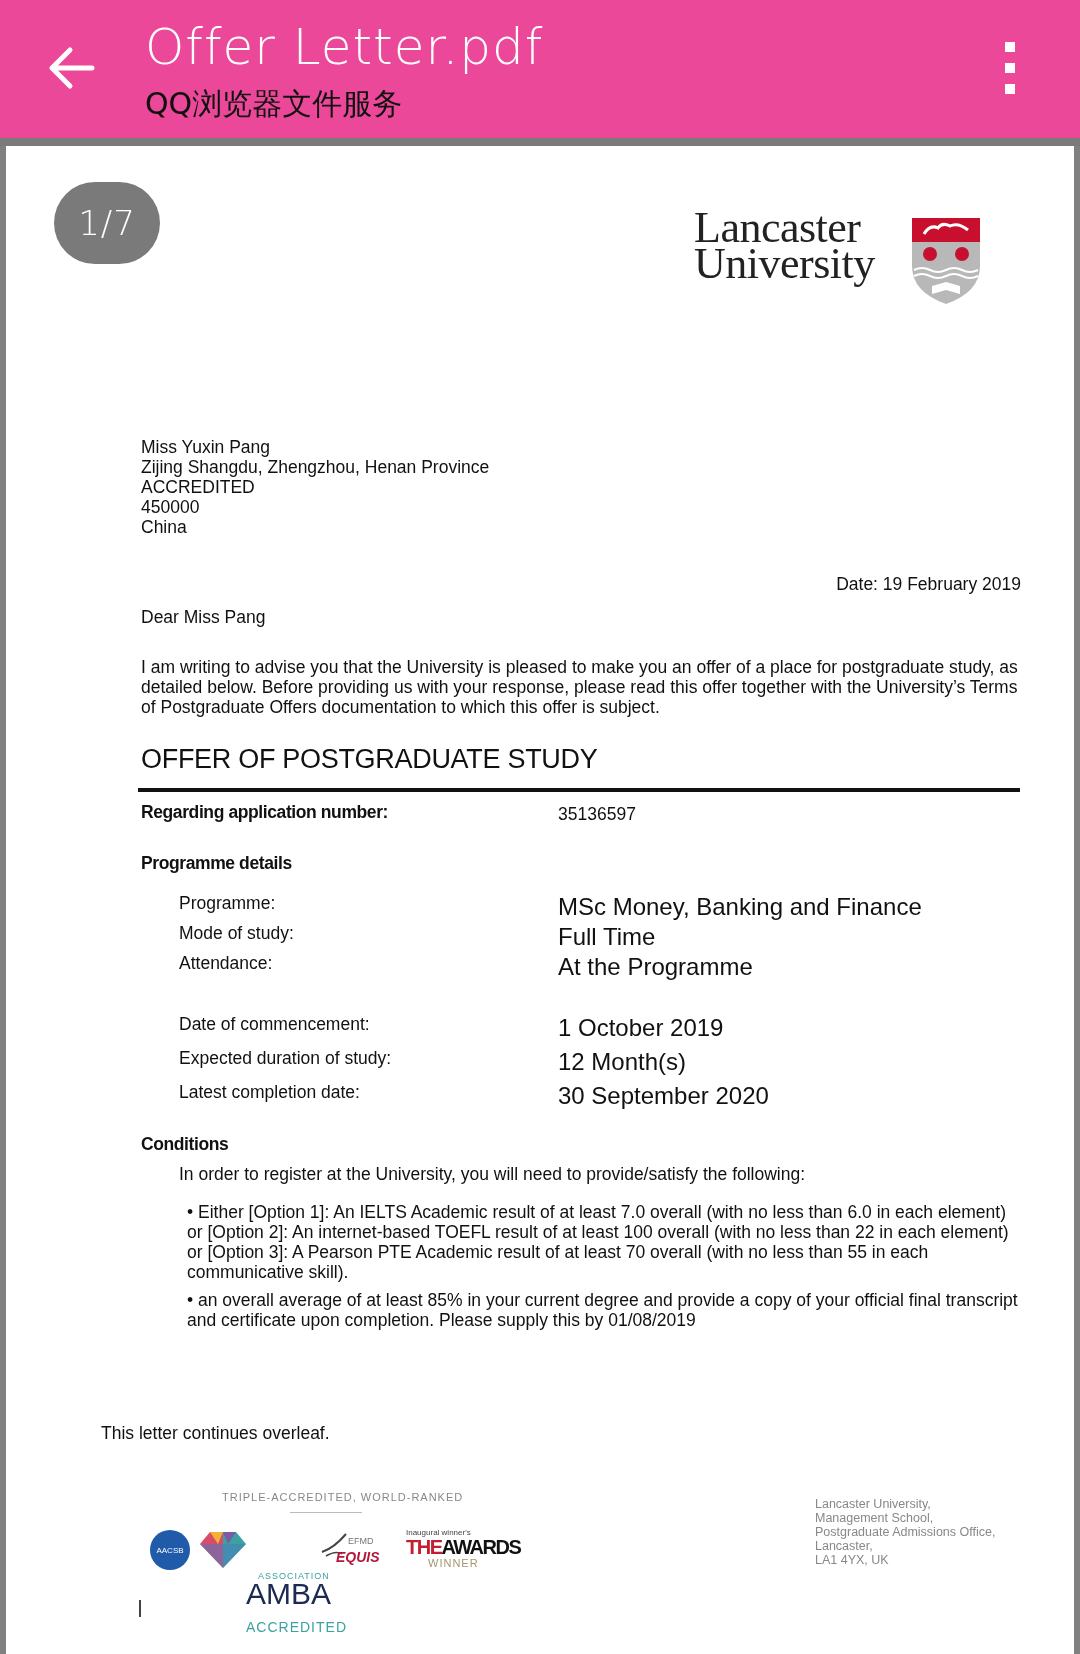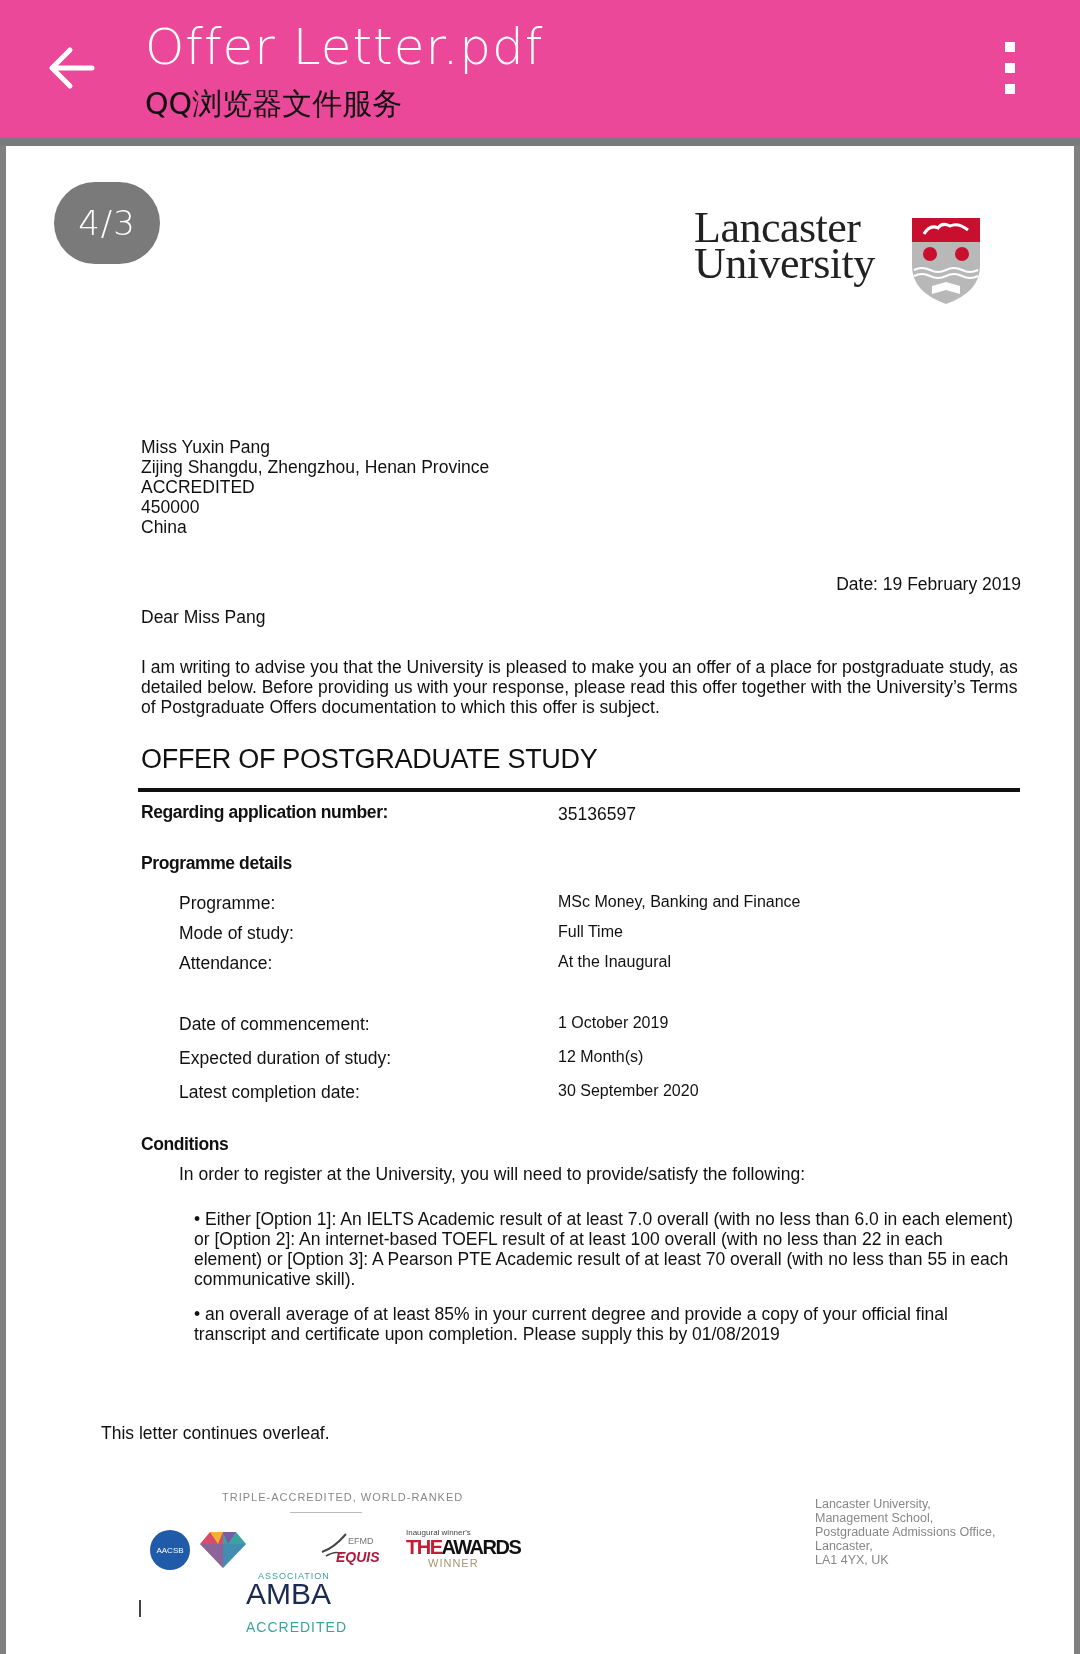--- a/index.html
+++ b/index.html
@@ -63,25 +63,25 @@
   .intro { position: absolute; left: 141px; top: 657px; width: 880px; font-size: 17.5px; line-height: 20px; }
   .heading {
     position: absolute; left: 141px; top: 744px; font-size: 27px; font-weight: normal; letter-spacing: -0.3px;
   }
   .rule { position: absolute; left: 138px; top: 788px; width: 882px; height: 4px; background: #111; }
   .appnum-label { position: absolute; left: 141px; top: 802px; font-size: 17.5px; font-weight: bold; letter-spacing: -0.4px; }
   .appnum-value { position: absolute; left: 558px; top: 804px; font-size: 17.5px; }
   .section-label { position: absolute; left: 141px; font-size: 17.5px; font-weight: bold; letter-spacing: -0.4px; }
 
   .row-label { position: absolute; left: 179px; font-size: 17.5px; }
-  .row-value { position: absolute; left: 558px; font-size: 16px; }
+  .row-value { position: absolute; left: 558px; font-size: 24px; }
 
   .cond-intro { position: absolute; left: 179px; top: 1164px; font-size: 17.5px; }
   .cond-list { position: absolute; left: 179px; top: 1194px; width: 850px; font-size: 17.5px; line-height: 20px; }
-  .cond-list p { margin: 15px; }
+  .cond-list p { margin: 8px; }
 
   .continues { position: absolute; left: 101px; top: 1423px; font-size: 17.5px; }
 
   .accred-title {
     position: absolute; left: 222px; top: 1491px; font-size: 11px; color: #888; letter-spacing: 1px;
   }
   .accred-line { position: absolute; left: 290px; top: 1512px; width: 72px; height: 1px; background: #bbb; }
   .badge { position: absolute; }
   .aacsb {
     left: 150px; top: 1530px; width: 40px; height: 40px; border-radius: 50%; background: #1f5ba8;
@@ -121,21 +121,21 @@
   <div class="menu">
     <span style="top:4px"></span>
     <span style="top:25px"></span>
     <span style="top:46px"></span>
   </div>
 </div>
 <div class="strip"></div>
 
 <div class="page"></div>
 
-<div class="page-indicator">4/3</div>
+<div class="page-indicator">1/7</div>
 
 <div class="logo">
   <div class="wordmark">
     <div>Lancaster</div>
     <div>University</div>
   </div>
   <svg class="shield" viewBox="0 0 72 90">
     <path d="M2 2 H70 V50 Q70 76 36 88 Q2 76 2 50 Z" fill="#b8b8b8"></path>
     <path d="M2 2 H70 V26 H2 Z" fill="#c8102e"></path>
     <path d="M14 18 q6 -10 14 -6 q4 -6 12 -2 q8 -4 18 4" stroke="#fff" stroke-width="3" fill="none"></path>
@@ -168,21 +168,21 @@
 
   <div class="section-label" style="top:853px">Programme details</div>
 
   <div class="row-label" style="top:893px">Programme:</div>
   <div class="row-value" style="top:893px">MSc Money, Banking and Finance</div>
 
   <div class="row-label" style="top:923px">Mode of study:</div>
   <div class="row-value" style="top:923px">Full Time</div>
 
   <div class="row-label" style="top:953px">Attendance:</div>
-  <div class="row-value" style="top:953px">At the Inaugural</div>
+  <div class="row-value" style="top:953px">At the Programme</div>
 
   <div class="row-label" style="top:1014px">Date of commencement:</div>
   <div class="row-value" style="top:1014px">1 October 2019</div>
 
   <div class="row-label" style="top:1048px">Expected duration of study:</div>
   <div class="row-value" style="top:1048px">12 Month(s)</div>
 
   <div class="row-label" style="top:1082px">Latest completion date:</div>
   <div class="row-value" style="top:1082px">30 September 2020</div>
 

